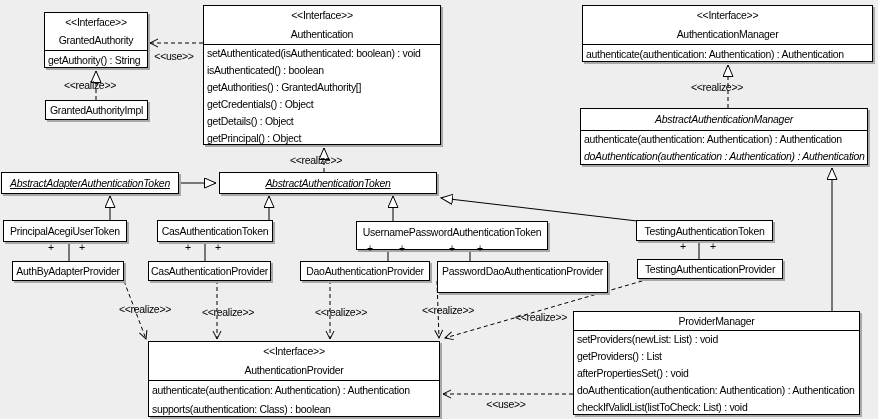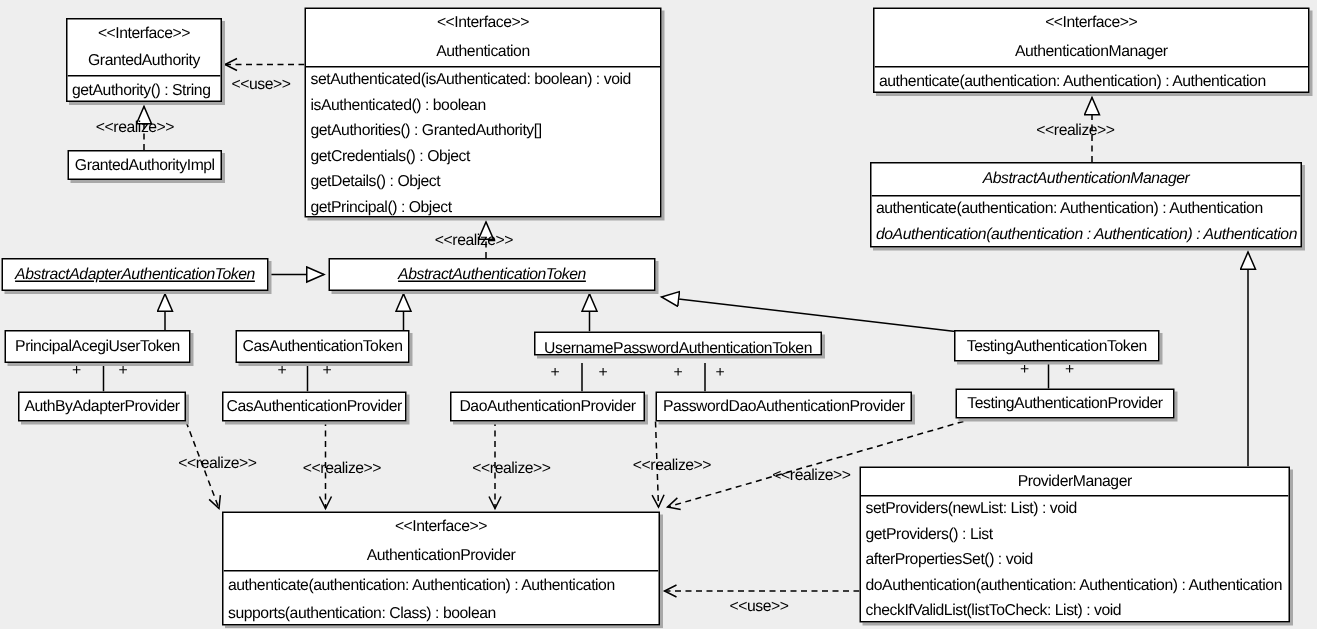--- a/index.html
+++ b/index.html
@@ -131,37 +131,37 @@
   <div class="cls simple italic" style="left:219px;top:172px;width:218px;height:22px;">
     <div class="cname" style="line-height:21px;">AbstractAuthenticationToken</div>
   </div>
 
   <div class="cls simple" style="left:3px;top:220px;width:124px;height:22px;">
     <div class="cname" style="line-height:21px;">PrincipalAcegiUserToken</div>
   </div>
   <div class="cls simple" style="left:157px;top:220px;width:116px;height:22px;">
     <div class="cname" style="line-height:21px;">CasAuthenticationToken</div>
   </div>
-  <div class="cls simple" style="left:356px;top:221px;width:192px;height:16px;">
+  <div class="cls simple" style="left:356px;top:221px;width:192px;height:29px;">
     <div class="cname" style="line-height:20px;">UsernamePasswordAuthenticationToken</div>
   </div>
   <div class="cls simple" style="left:636px;top:220px;width:137px;height:21px;">
     <div class="cname" style="line-height:20px;">TestingAuthenticationToken</div>
   </div>
 
   <div class="cls simple" style="left:12px;top:261px;width:112px;height:20px;">
     <div class="cname">AuthByAdapterProvider</div>
   </div>
   <div class="cls simple" style="left:148px;top:261px;width:123px;height:20px;">
     <div class="cname">CasAuthenticationProvider</div>
   </div>
   <div class="cls simple" style="left:300px;top:261px;width:130px;height:20px;">
     <div class="cname">DaoAuthenticationProvider</div>
   </div>
-  <div class="cls simple" style="left:437px;top:261px;width:171px;height:20px;">
+  <div class="cls simple" style="left:437px;top:261px;width:171px;height:32px;">
     <div class="cname">PasswordDaoAuthenticationProvider</div>
   </div>
   <div class="cls simple" style="left:637px;top:259px;width:146px;height:20px;">
     <div class="cname">TestingAuthenticationProvider</div>
   </div>
 
   <div class="cls hdr2 mh19" style="left:148px;top:341px;width:292px;height:76px;">
     <div class="hdr">
       <div class="stereo">&lt;&lt;Interface&gt;&gt;</div>
       <div class="cname">AuthenticationProvider</div>

